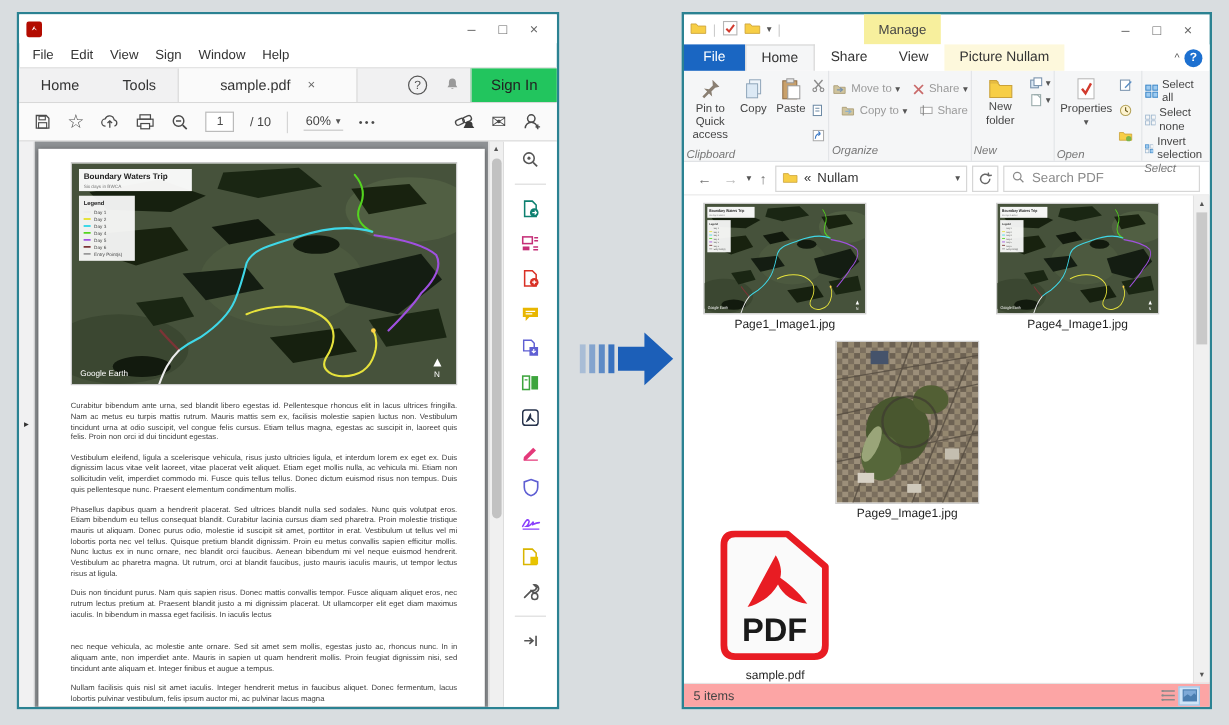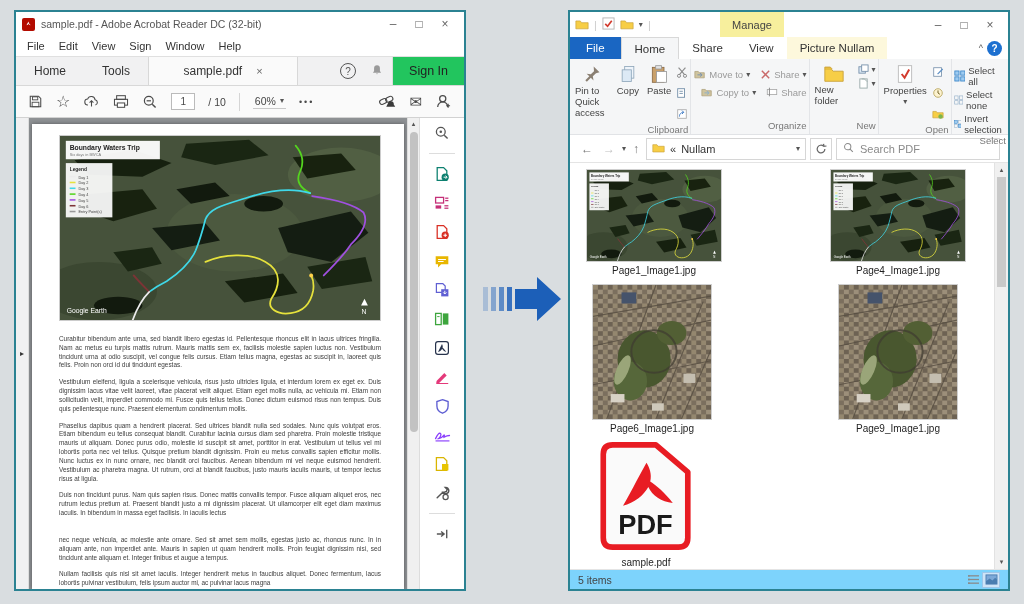--- a/index.html
+++ b/index.html
@@ -59,43 +59,43 @@
   .e-tab.file { background:#1a66c2; color:#fff; padding:0 16px; }
   .e-tab.active { background:#f5f6f7; border:1px solid #d8d8d8; border-bottom:none; }
   .e-tab.pict { background:#fdf8dc; }
   .e-tabs .sp { flex:1; }
   .rib-collapse { font-size:9px; color:#555; margin:auto 4px; }
   .help-blue { width:15px; height:15px; background:#1d70d0; color:#fff; border-radius:50%; font-size:10px; display:flex; align-items:center; justify-content:center; margin:auto 6px auto 0; font-weight:bold;}
   .ribbon { height:76px; background:#f5f6f7; border-bottom:1px solid #e1e3e6; display:flex; flex:0 0 auto; }
   .rgroup { display:flex; flex-direction:column; padding:3px 2px 0; position:relative; }
   .rgroup + .rgroup { border-left:1px solid #e3e5e8; }
   .rg-body { flex:1; display:flex; align-items:flex-start; gap:2px; }
-  .rg-label { height:14px; text-align:right; font-size:9.5px; color:#777; }
-  .bigbtn { display:flex; flex-direction:column; align-items:center; font-size:9.5px; color:#444; padding:2px 3px; line-height:1.15;}
+  .rg-label { height:14px; text-align:left; font-size:9.5px; color:#777;font-style:italic; }
+  .bigbtn { display:flex; flex-direction:column; align-items:center; font-size:9.5px; color:#444; padding:2px 3px; text-align:center; line-height:1.15;}
   .bigbtn svg { margin-bottom:2px; }
   .smcol { display:flex; flex-direction:column; gap:3px; padding-top:2px;}
   .smrow { display:flex; align-items:center; gap:3px; font-size:9.5px; color:#9a9a9a; }
   .smrow.en { color:#444; }
   .e-address { height:28px; display:flex; align-items:center; gap:4px; padding:0 8px; border-bottom:1px solid #e4e4e4; font-size:11px; color:#555; flex:0 0 auto; background:#fff;}
   .nav-a { font-size:12px; color:#777; padding:0 3px; }
   .addr-box { height:22px; flex:0 0 160px; border:1px solid #d6d6d6; display:flex; align-items:center; padding:0 5px; gap:5px; background:#fff; color:#333;}
   .addr-box .sp { flex:1; }
   .refresh-btn { width:22px; height:22px; border:1px solid #d6d6d6; display:flex; align-items:center; justify-content:center; }
   .search-box { height:22px; flex:1; border:1px solid #d6d6d6; display:flex; align-items:center; padding:0 6px; gap:6px; color:#8a8a8a; background:#fff;}
   .e-main { flex:1; display:flex; min-height:0; }
   .e-content { flex:1; padding:4px 0 0 0; position:relative; background:#fff;}
   .tile-row { display:flex; align-items:flex-start; }
   .tile { display:flex; flex-direction:column; align-items:center; }
   .tile .thumb { border:1px solid #cfcfcf; }
   .tile .fname { font-size:10px; color:#1e1e1e; margin-top:3px; }
   .e-scroll { width:14px; background:#f0f0f0; border-left:1px solid #e2e2e2; display:flex; flex-direction:column; align-items:center; }
   .e-scroll .arr { font-size:7px; color:#555; padding:3px 0; }
   .e-scroll .thumb { width:9px; flex:0 0 110px; background:#c9c9c9; }
   .e-scroll .sp { flex:1; }
-  .e-status { height:20px; border-top:1px solid #e4e4e4; display:flex; align-items:center; padding:0 8px; font-size:10.5px; color:#444; flex:0 0 auto; background:#7dd3fc;}
+  .e-status { height:20px; border-top:1px solid #e4e4e4; display:flex; align-items:center; padding:0 8px; font-size:10.5px; color:#444; flex:0 0 auto; background:#fca5a5;}
   .e-status .sp { flex:1; }
   .view-ic { width:18px; height:16px; display:flex; align-items:center; justify-content:center; }
   .view-ic.on { background:#cfe4f7; border:1px solid #9ec7ea; }
   svg text { font-family:"Liberation Sans", sans-serif; }
 </style>
 </head>
 <body>
 
 <svg width="0" height="0" style="position:absolute" aria-hidden="true">
   <defs>
@@ -182,21 +182,20 @@
   </defs>
 </svg>
 
 <div class="win" id="reader">
   <div class="r-titlebar">
     <span class="pdf-badge">
         <svg width="9" height="9" viewBox="0 0 95 115">
           <path d="M48 20 C36 40 28 56 22 68 C34 66 44 58 49 49 C53 58 63 65 75 66 C67 55 57 47 51 43 C53 35 51 26 48 20 Z" fill="#fff"></path>
         </svg>
       </span>
-    <span>sample.pdf - Adobe Acrobat Reader DC (32-bit)</span>
     <span class="sp"></span>
     <span class="winbtn">–</span>
     <span class="winbtn">□</span>
     <span class="winbtn">×</span>
   </div>
   <div class="r-menubar">
     <span>File</span>
     <span>Edit</span>
     <span>View</span>
     <span>Sign</span>
@@ -651,28 +650,20 @@
         <div class="tile" style="margin-left:108px;">
           <div class="thumb" style="width:136px;height:93px">
             <svg width="134" height="91" viewBox="0 0 330 190" preserveAspectRatio="none">
                 <use href="#sym-map"></use>
               </svg>
           </div>
           <span class="fname">Page4_Image1.jpg</span>
         </div>
       </div>
       <div class="tile-row" style="margin-top:8px;">
-        <div class="tile" style="margin-left:22px;">
-          <div class="thumb" style="width:120px;height:136px">
-            <svg width="118" height="134" viewBox="0 0 120 145" preserveAspectRatio="none">
-                <use href="#sym-city"></use>
-              </svg>
-          </div>
-          <span class="fname">Page6_Image1.jpg</span>
-        </div>
         <div class="tile" style="margin-left:126px;">
           <div class="thumb" style="width:120px;height:136px">
             <svg width="118" height="134" viewBox="0 0 120 145" preserveAspectRatio="none">
                 <use href="#sym-city"></use>
               </svg>
           </div>
           <span class="fname">Page9_Image1.jpg</span>
         </div>
       </div>
       <div class="tile-row" style="margin-top:8px;">

